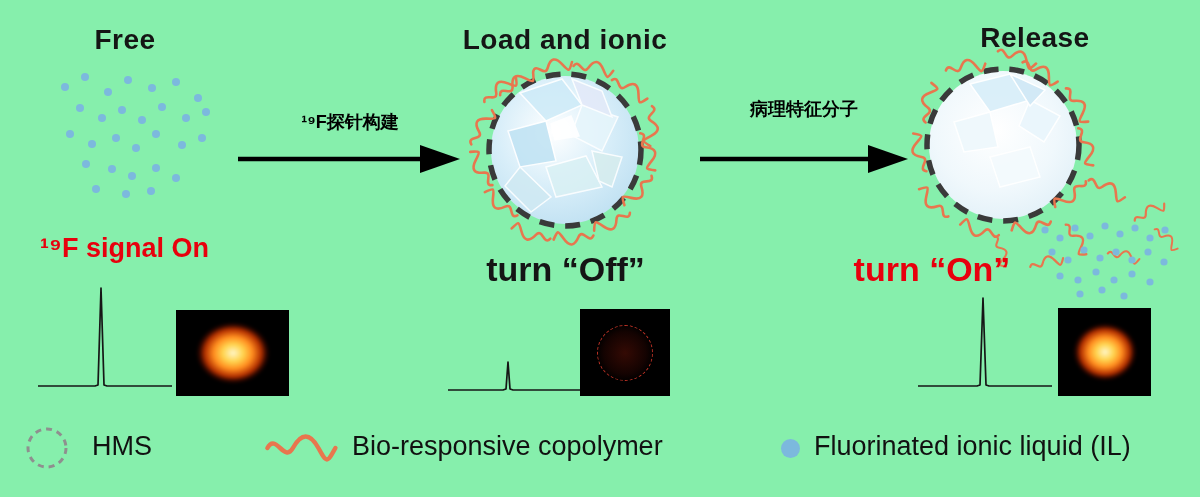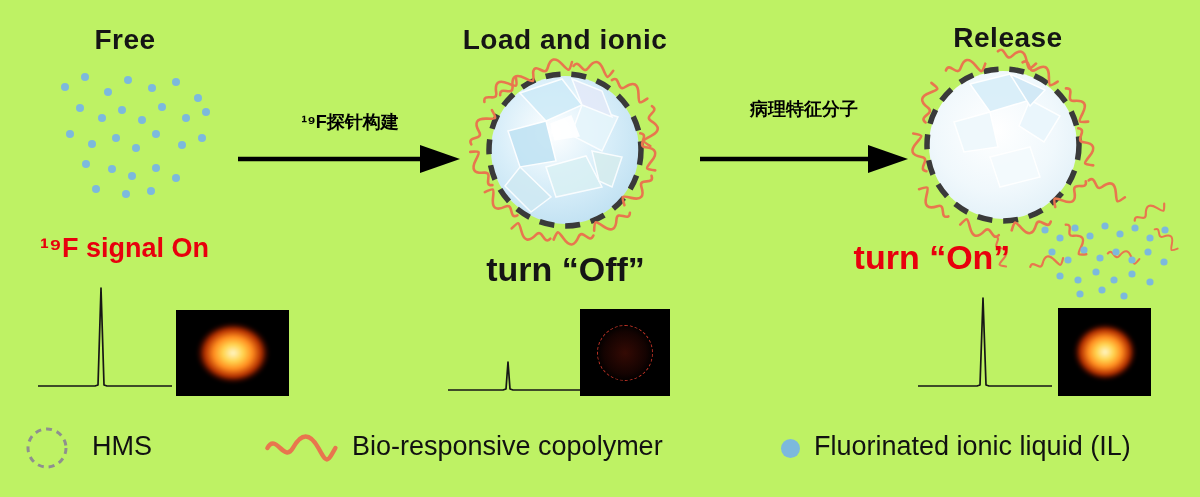--- a/index.html
+++ b/index.html
@@ -1,20 +1,20 @@
 <!DOCTYPE html>
 <html style="--blue: #7cb9dd; --orange: #e8764e; --red: #e8000d; --gray: #3a3a3a; --lgray: #8f8f8f;"><head>
 <meta charset="utf-8">
 <style>
   :root{
     --blue:#7cb9dd; --orange:#e8764e; --red:#e8000d; --gray:#3a3a3a; --lgray:#8f8f8f;
   }
   *{margin:0;padding:0;box-sizing:border-box}
   body{background:#ffffff;font-family:"Liberation Sans","DejaVu Sans",sans-serif}
-  .canvas{position:relative;width:1200px;height:497px;background:#bef264;overflow:hidden}
+  .canvas{position:relative;width:1200px;height:497px;background:#86efac;overflow:hidden}
   .abs{position:absolute}
   .heading{position:absolute;font-weight:bold;font-size:28px;color:#151515;text-align:center;letter-spacing:.5px}
   .state{position:absolute;font-weight:bold;font-size:34px;color:#151515;text-align:center}
   .red{color:var(--red)}
   .arrow-label{position:absolute;font-weight:bold;font-size:18px;color:#000;text-align:center;white-space:nowrap}
   .legend-text{position:absolute;font-weight:normal;font-size:27px;color:#111;white-space:nowrap}
   .mri{position:absolute;background:#000;display:flex;align-items:center;justify-content:center}
   .blob{border-radius:50%;filter:blur(1.5px)}
   .mri-ring{border-radius:50%;border:1.5px dashed rgba(225,60,45,.85);
             background:radial-gradient(circle, rgba(130,25,10,.40) 0%, rgba(80,12,5,.25) 55%, transparent 75%)}
@@ -23,21 +23,21 @@
   g[data-dots] circle{fill:var(--blue)}
   .legend-dot{position:absolute;border-radius:50%;background:var(--blue)}
 </style>
 </head>
 <body>
 
 <div class="canvas">
 
   <div class="heading" style="left:60px;top:24px;width:130px">Free</div>
   <div class="heading" style="left:440px;top:24px;width:250px">Load and ionic</div>
-  <div class="heading" style="left:918px;top:22px;width:180px">Release</div>
+  <div class="heading" style="left:945px;top:22px;width:180px">Release</div>
 
   <svg class="abs" style="left:30px;top:62px" width="215" height="150">
     <g data-dots="35,25 55,15 78,30 98,18 122,26 146,20 168,36 50,46 72,56 92,48 112,58 132,45 156,56 176,50 40,72 62,82 86,76 106,86 126,72 152,83 172,76 56,102 82,107 102,114 126,106 146,116 66,127 96,132 121,129" data-r="4">
         <circle cx="35" cy="25" r="4"></circle>
         <circle cx="55" cy="15" r="4"></circle>
         <circle cx="78" cy="30" r="4"></circle>
         <circle cx="98" cy="18" r="4"></circle>
         <circle cx="122" cy="26" r="4"></circle>
         <circle cx="146" cy="20" r="4"></circle>
         <circle cx="168" cy="36" r="4"></circle>
@@ -187,21 +187,21 @@
         <circle cx="252" cy="106" r="3.6"></circle>
         <circle cx="270" cy="114" r="3.6"></circle>
         <circle cx="200" cy="126" r="3.6"></circle>
         <circle cx="222" cy="122" r="3.6"></circle>
         <circle cx="244" cy="128" r="3.6"></circle>
       </g>
   </svg>
 
   <div class="state red" style="left:12px;top:233px;width:225px;font-size:27px">¹⁹F signal On</div>
   <div class="state" style="left:478px;top:250px;width:175px">turn “Off”</div>
-  <div class="state red" style="left:852px;top:238px;width:160px">turn “On”</div>
+  <div class="state red" style="left:852px;top:250px;width:160px">turn “On”</div>
 
   <svg class="abs spec" style="left:35px;top:280px" width="140" height="112">
     <path d="M3 106 H60 L63 105 L66 8 L69 105 L72 106 H137"></path>
   </svg>
   <svg class="abs spec" style="left:445px;top:352px" width="140" height="42">
     <path d="M3 38 H58 L61 37 L63 10 L65 37 L68 38 H137"></path>
   </svg>
   <svg class="abs spec" style="left:915px;top:292px" width="140" height="100">
     <path d="M3 94 H62 L65 93 L68 6 L71 93 L74 94 H137"></path>
   </svg>

